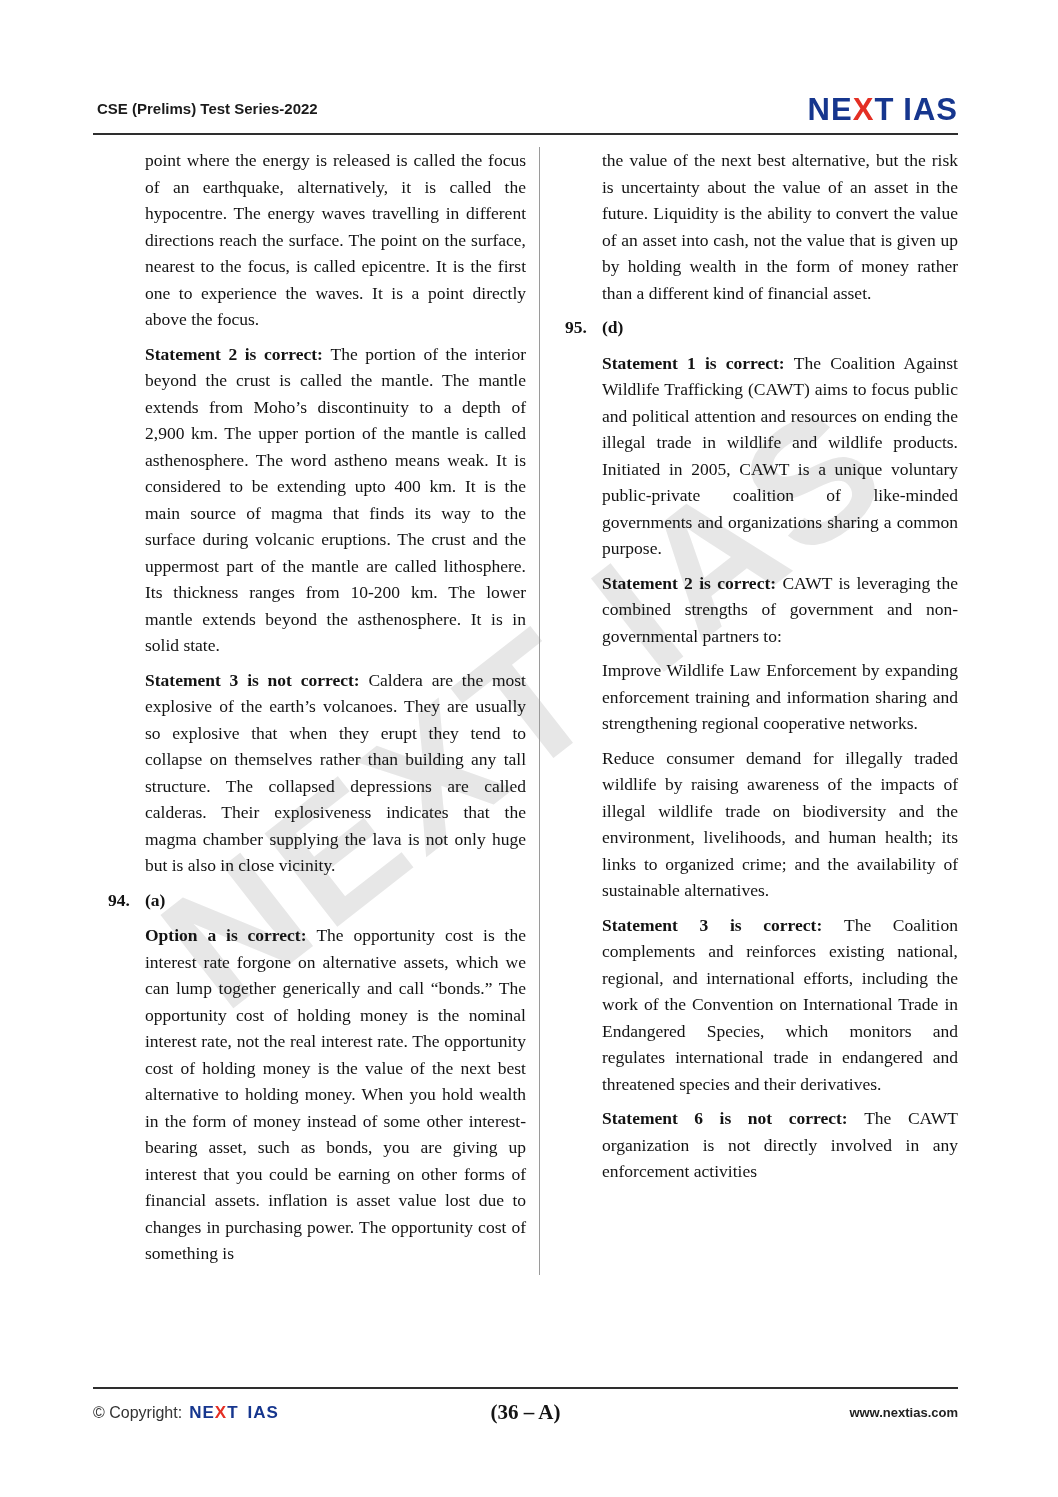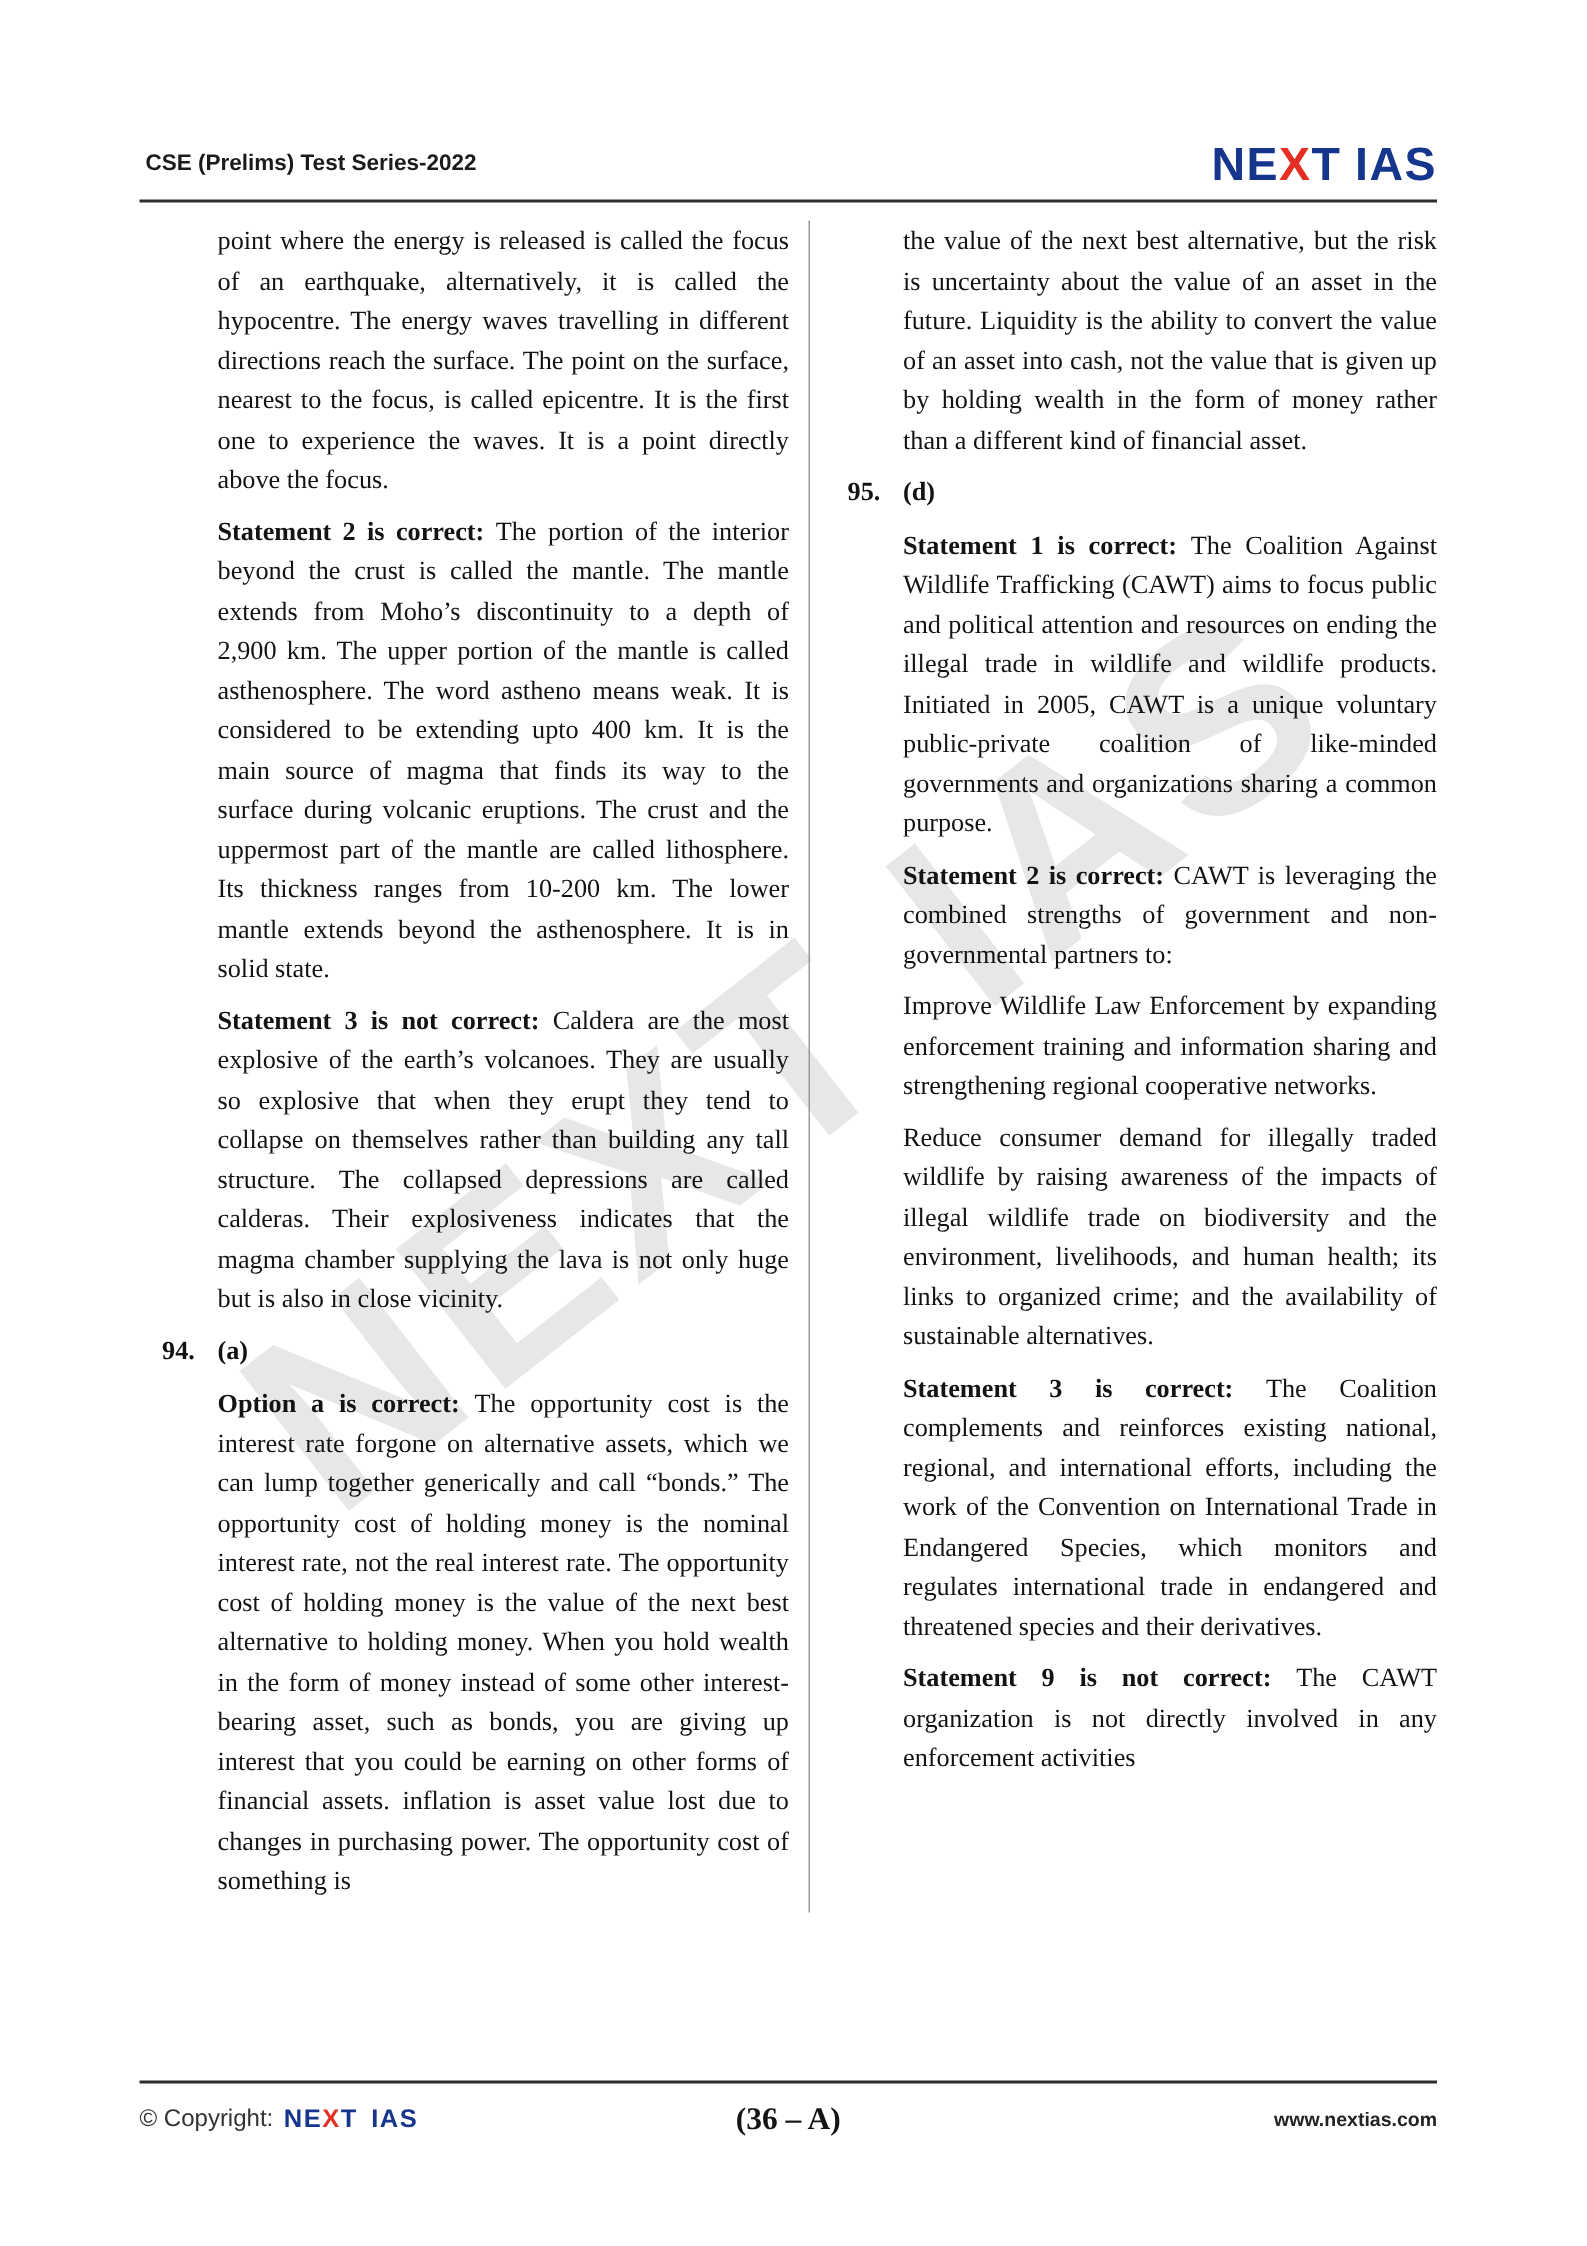--- a/index.html
+++ b/index.html
@@ -75,21 +75,21 @@
       <p class="para"><strong class="lead"></strong><span>the value of the next best alternative, but the risk is uncertainty about the value of an asset in the future. Liquidity is the ability to convert the value of an asset into cash, not the value that is given up by holding wealth in the form of money rather than a different kind of financial asset.</span></p>
       <div class="question">
         <span class="qnum">95.</span>
         <span class="qans">(d)</span>
       </div>
       <p class="para"><strong class="lead">Statement 1 is correct: </strong><span>The Coalition Against Wildlife Trafficking (CAWT) aims to focus public and political attention and resources on ending the illegal trade in wildlife and wildlife products. Initiated in 2005, CAWT is a unique voluntary public-private coalition of like-minded governments and organizations sharing a common purpose.</span></p>
       <p class="para"><strong class="lead">Statement 2 is correct: </strong><span>CAWT is leveraging the combined strengths of government and non-governmental partners to:</span></p>
       <p class="para"><strong class="lead"></strong><span>Improve Wildlife Law Enforcement by expanding enforcement training and information sharing and strengthening regional cooperative networks.</span></p>
       <p class="para"><strong class="lead"></strong><span>Reduce consumer demand for illegally traded wildlife by raising awareness of the impacts of illegal wildlife trade on biodiversity and the environment, livelihoods, and human health; its links to organized crime; and the availability of sustainable alternatives.</span></p>
       <p class="para"><strong class="lead">Statement 3 is correct: </strong><span>The Coalition complements and reinforces existing national, regional, and international efforts, including the work of the Convention on International Trade in Endangered Species, which monitors and regulates international trade in endangered and threatened species and their derivatives.</span></p>
-      <p class="para"><strong class="lead">Statement 9 is not correct: </strong><span>The CAWT organization is not directly involved in any enforcement activities</span></p>
+      <p class="para"><strong class="lead">Statement 6 is not correct: </strong><span>The CAWT organization is not directly involved in any enforcement activities</span></p>
     </section>
 
   </div>
 
   <div class="footer-rule"></div>
   <div class="footer-row">
     <div class="footer-left">
       <span class="copyright">© Copyright:</span>
       <span class="logo logo-sm"><span class="lb">NE</span><span class="lr">X</span><span class="lb">T</span><span class="lb lgap">IAS</span></span>
     </div>

